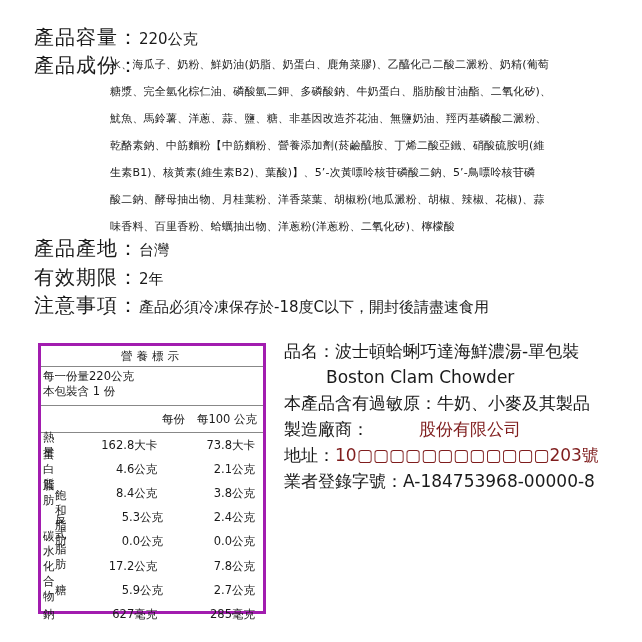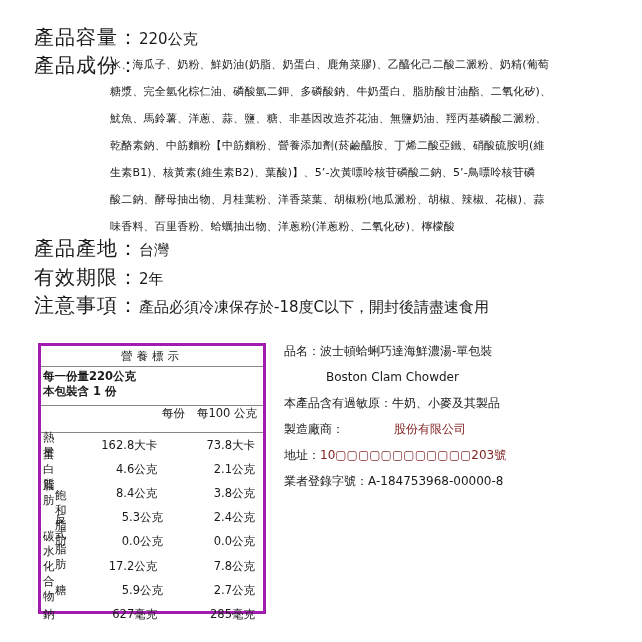--- a/index.html
+++ b/index.html
@@ -7,30 +7,30 @@
          font-family:"DejaVu Sans","Liberation Sans",sans-serif; color:#1a1a1a; }
   .row { position:absolute; left:34px; white-space:nowrap; }
   .lbl { font-size:20px; font-weight:normal; letter-spacing:1px; }
   .val { font-size:15px; }
   .ingr-block { position:absolute; left:110px; top:56px; width:510px; }
   .ingr-line { font-size:11px; height:27px; line-height:18px; white-space:nowrap; letter-spacing:0.2px; }
 
   .nutri { position:absolute; left:38px; top:343px; width:228px; height:271px;
            border:3px solid #a21caf; font-size:11.5px; box-sizing:border-box; }
   .nutri .title { height:20px; border-bottom:1px solid #888; text-align:center; line-height:20px; letter-spacing:4px; }
-  .nutri .serv { padding:2px 2px; height:34px; border-bottom:1px solid #888; line-height:15px;font-weight:bold; }
-  .nutri .head { height:26px; display:flex; justify-content:flex-end; align-items:flex-start; padding-right:6px; border-bottom:1px solid #888; }
+  .nutri .serv { padding:2px 2px; height:34px; border-bottom:1px solid #888; line-height:15px; }
+  .nutri .head { height:26px; display:flex; justify-content:flex-end; align-items:center; padding-right:6px; border-bottom:1px solid #888; }
   .nutri .head span { margin-left:12px; }
   .nutri .nrow { height:24.2px; display:flex; align-items:center;gap:23px; }
   .nutri .nrow .n { flex:1; padding-left:2px; }
   .nutri .nrow .n.indent { padding-left:14px; }
   .nutri .nrow .v1 { width:80px; text-align:right; }
   .nutri .nrow .v2 { width:75px; text-align:right; padding-right:8px; }
 
-  .right { position:absolute; left:284px; top:342px; font-size:12px; }
+  .right { position:absolute; left:284px; top:342px; font-size:17px; }
   .right .line { height:26px; line-height:18px; white-space:nowrap; }
   .right .en { padding-left:42px; }
   .blur { color:#7f1d1d; filter:blur(0.6px); }
 </style>
 </head>
 <body>
 
 <div class="row" style="top:24px;">
   <span class="lbl">產品容量：</span><span class="val">220公克</span>
 </div>

